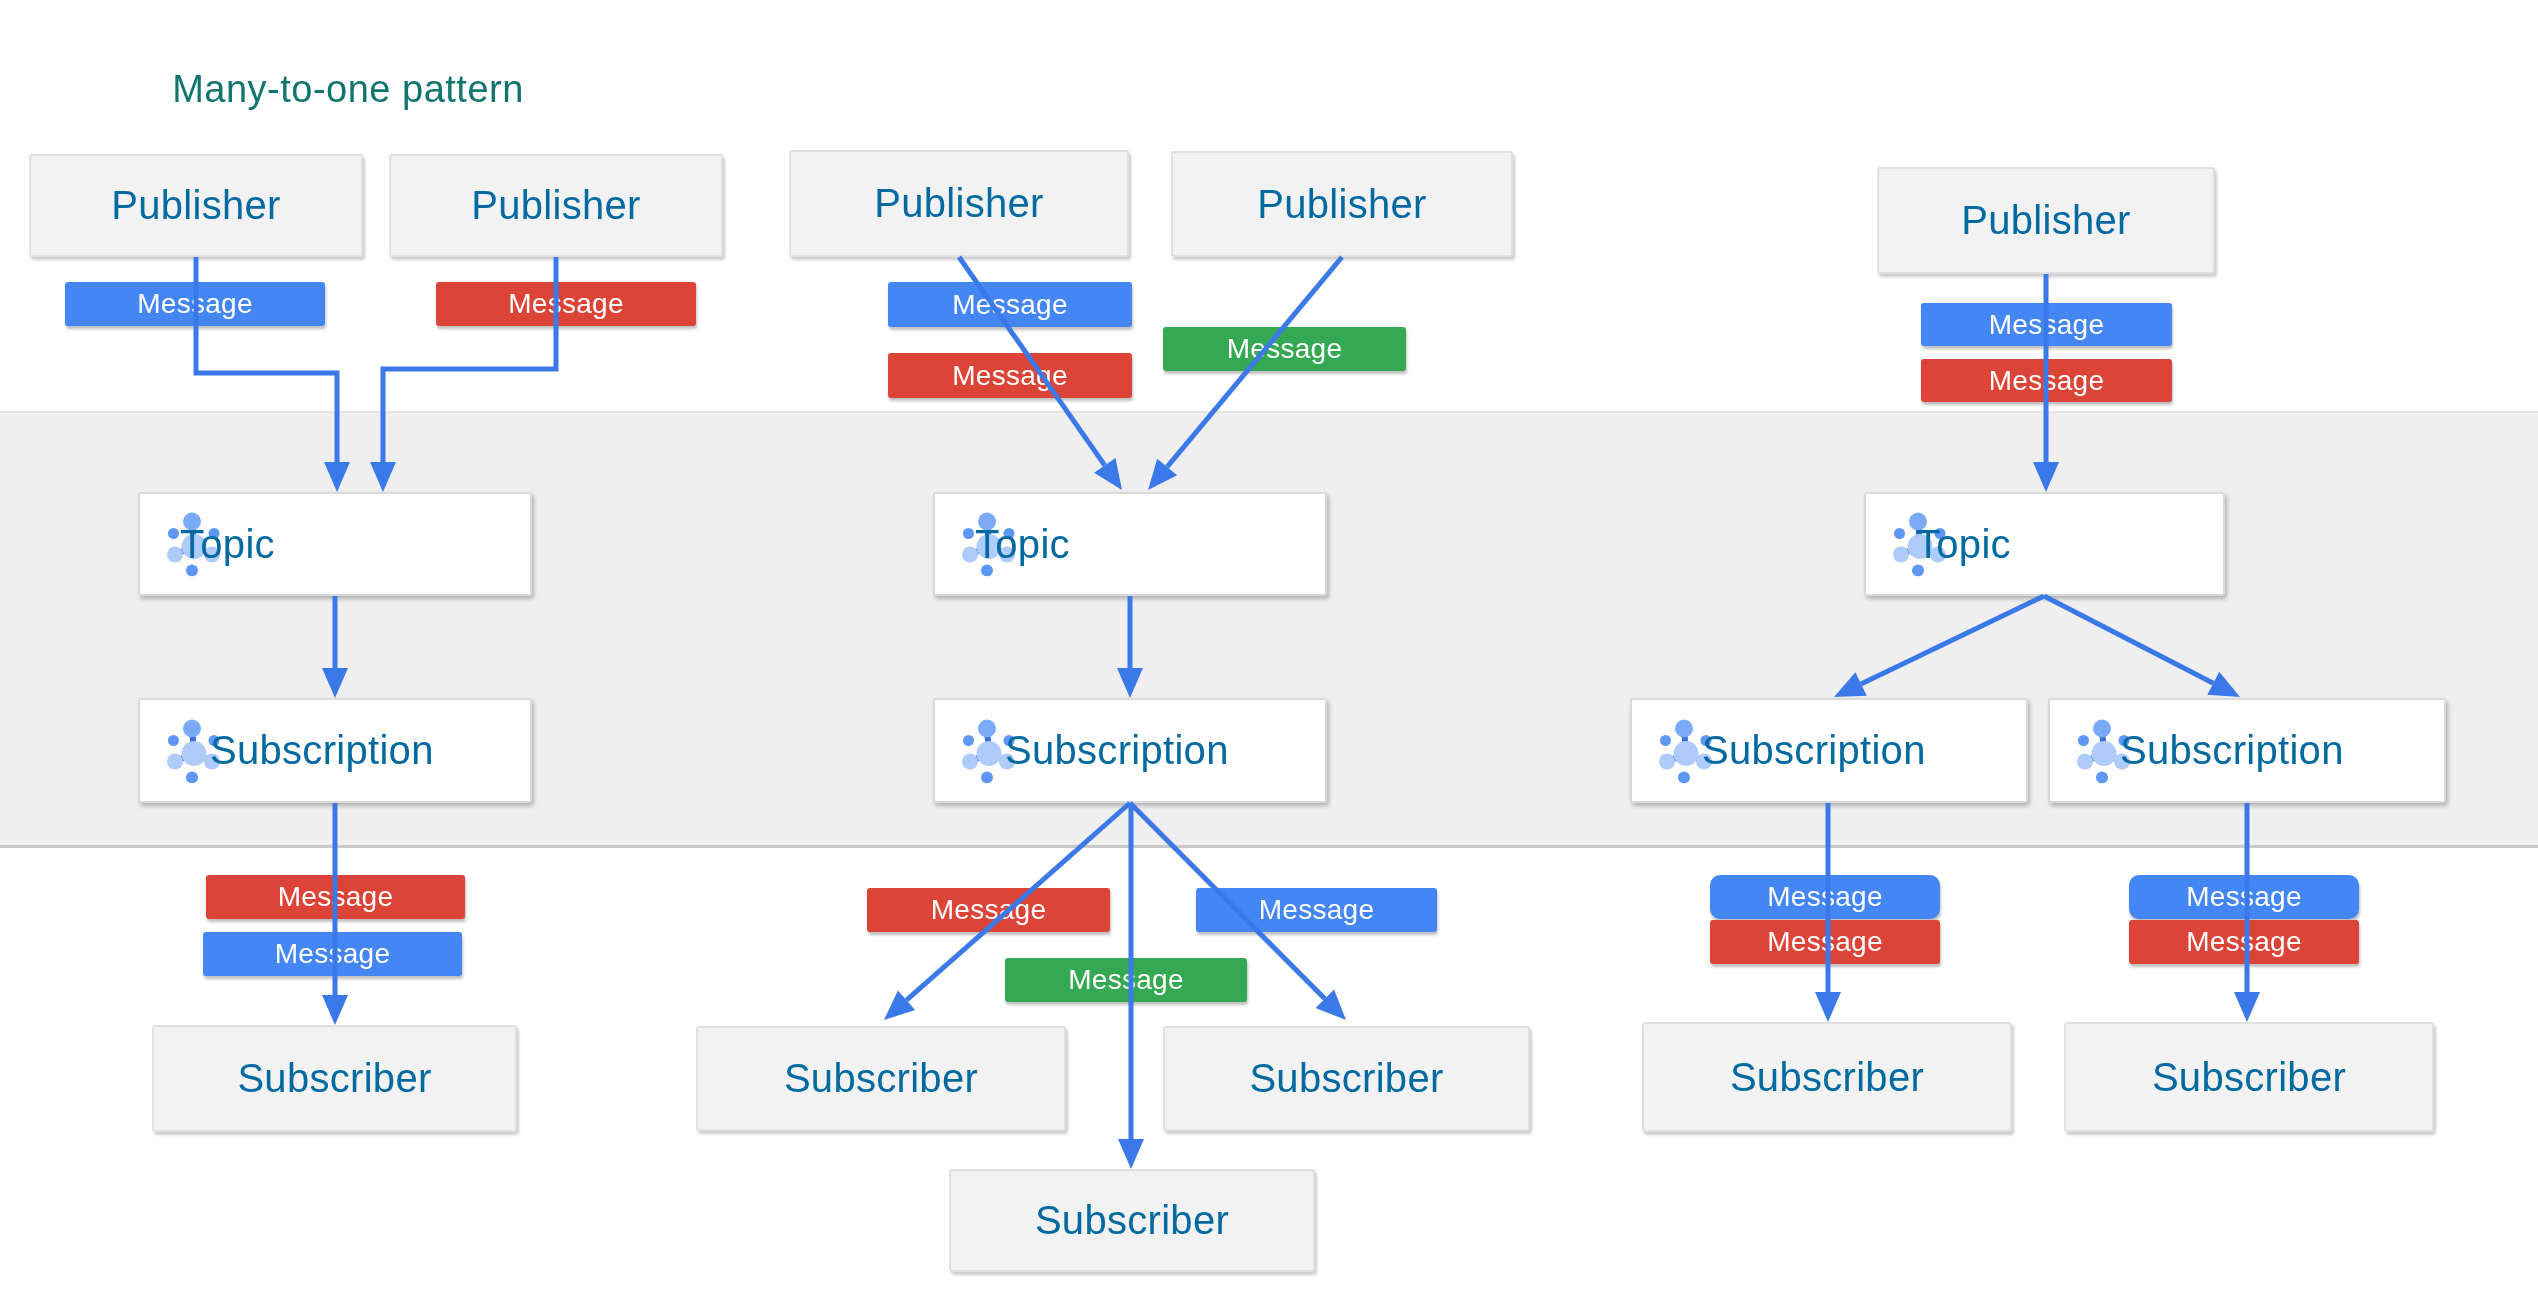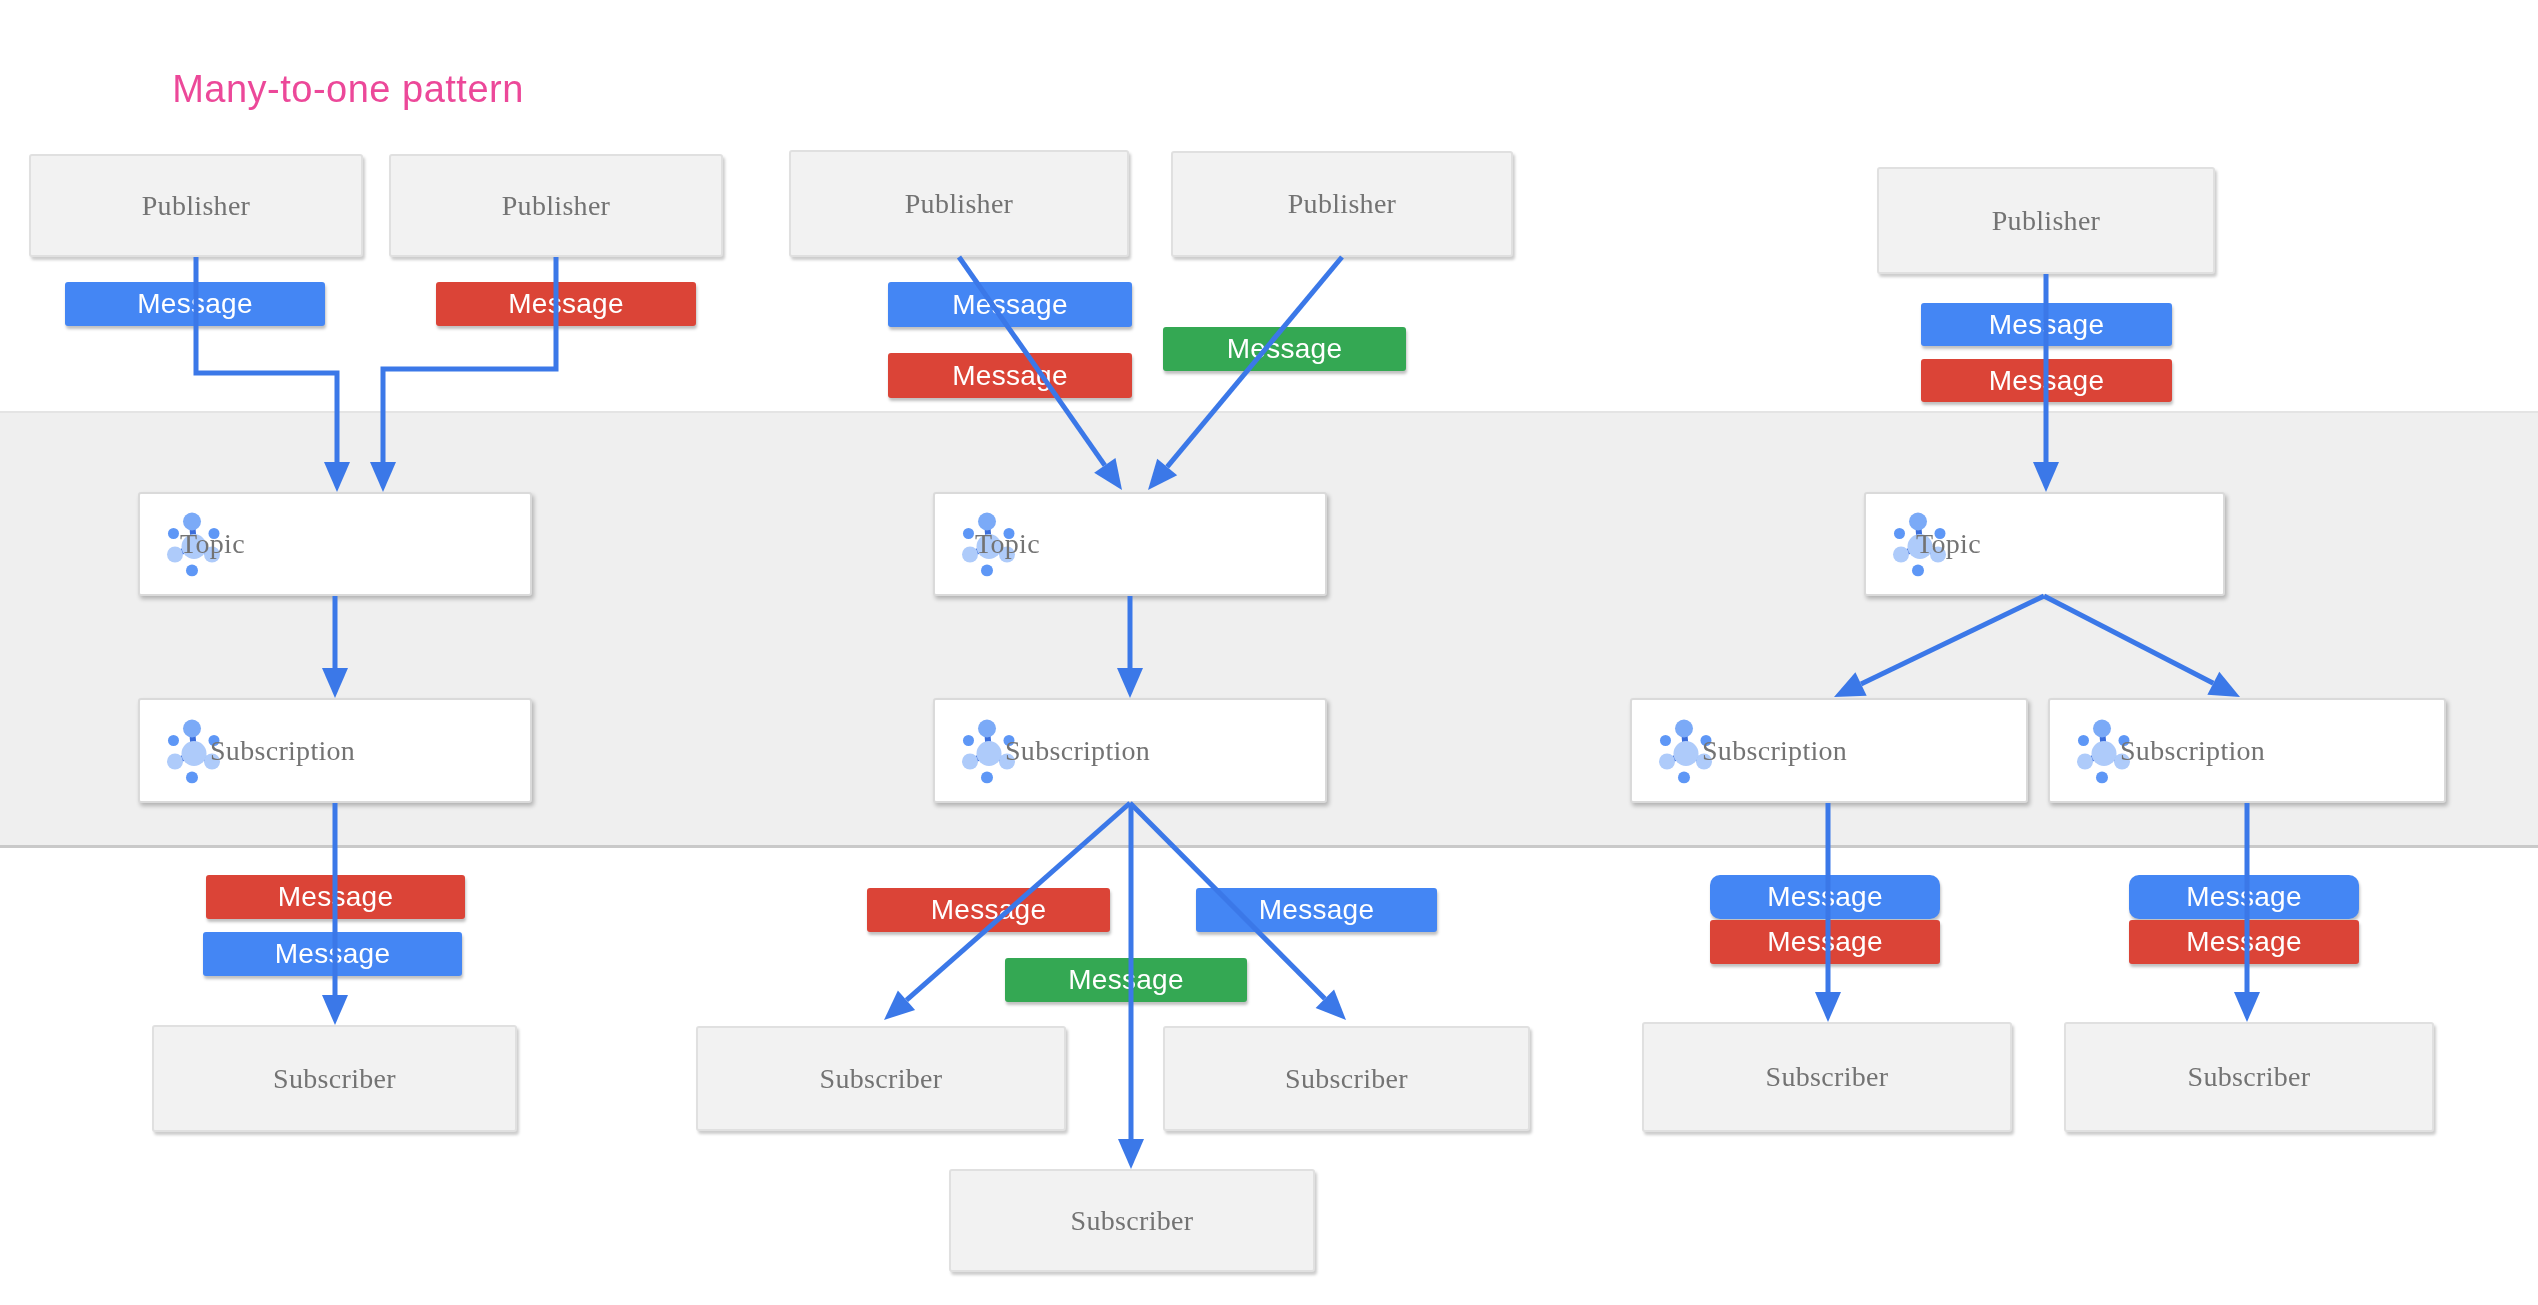--- a/index.html
+++ b/index.html
@@ -8,30 +8,30 @@
     background:#ffffff;font-family:"Liberation Sans", sans-serif;
   }
   .stage{position:absolute;inset:0;}
   .band{
     position:absolute;left:0;right:0;top:411px;height:437px;
     background:#EFEFEF;border-top:2px solid #E4E4E4;border-bottom:3px solid #C9C9C9;
     box-sizing:border-box;z-index:0;
   }
   .title{
     position:absolute;transform:translate(-50%,-50%);
-    font-size:38px;color:#ec4899;white-space:pre;letter-spacing:.5px;z-index:1;
+    font-size:38px;color:#0f766e;white-space:pre;letter-spacing:.5px;z-index:1;
   }
   .t0{left:348px;top:89px}
   .t1{left:1120px;top:98px}
   .t2{left:2087px;top:86px}
   .node{
     position:absolute;box-sizing:border-box;border-radius:3px;
     display:flex;align-items:center;justify-content:center;z-index:1;
   }
-  .node .lbl{font-size:28px;color:#737373;letter-spacing:.3px;font-family:Liberation Serif, serif;}
+  .node .lbl{font-size:40px;color:#0369a1;letter-spacing:.3px;}
   .node.gray{background:#F2F2F2;border:2px solid #E0E0E0;box-shadow:2px 3px 3px rgba(0,0,0,.20);}
   .node.white{background:#FFFFFF;border:2px solid #DADADA;box-shadow:2px 3px 4px rgba(0,0,0,.25);}
   .node.white .icon{position:absolute;left:26px;top:50%;transform:translateY(-50%);line-height:0;}
   .node.white .lbl{position:absolute;left:70px;right:4px;}
   .badge{
     position:absolute;border-radius:3px;color:#fff;font-size:28px;
     display:flex;align-items:center;justify-content:center;
     box-shadow:1px 3px 3px rgba(0,0,0,.25);z-index:2;letter-spacing:.3px;
   }
   svg.arrows{position:absolute;left:0;top:0;pointer-events:none;z-index:3;}

